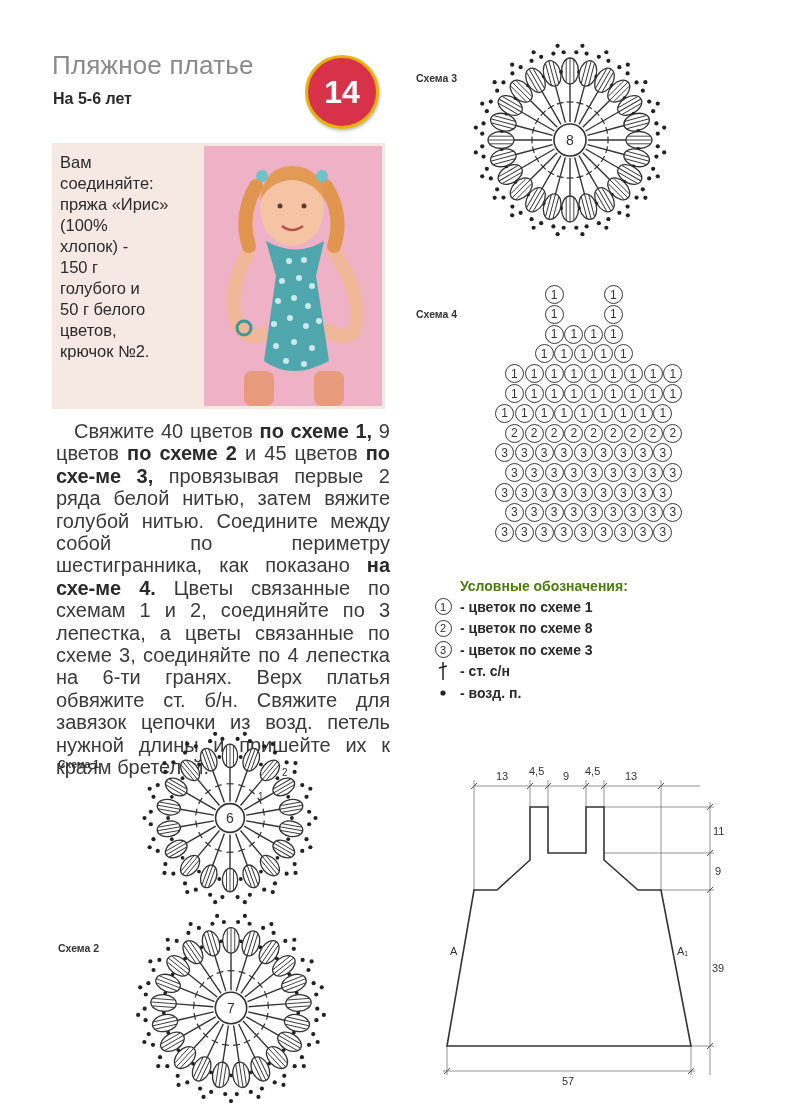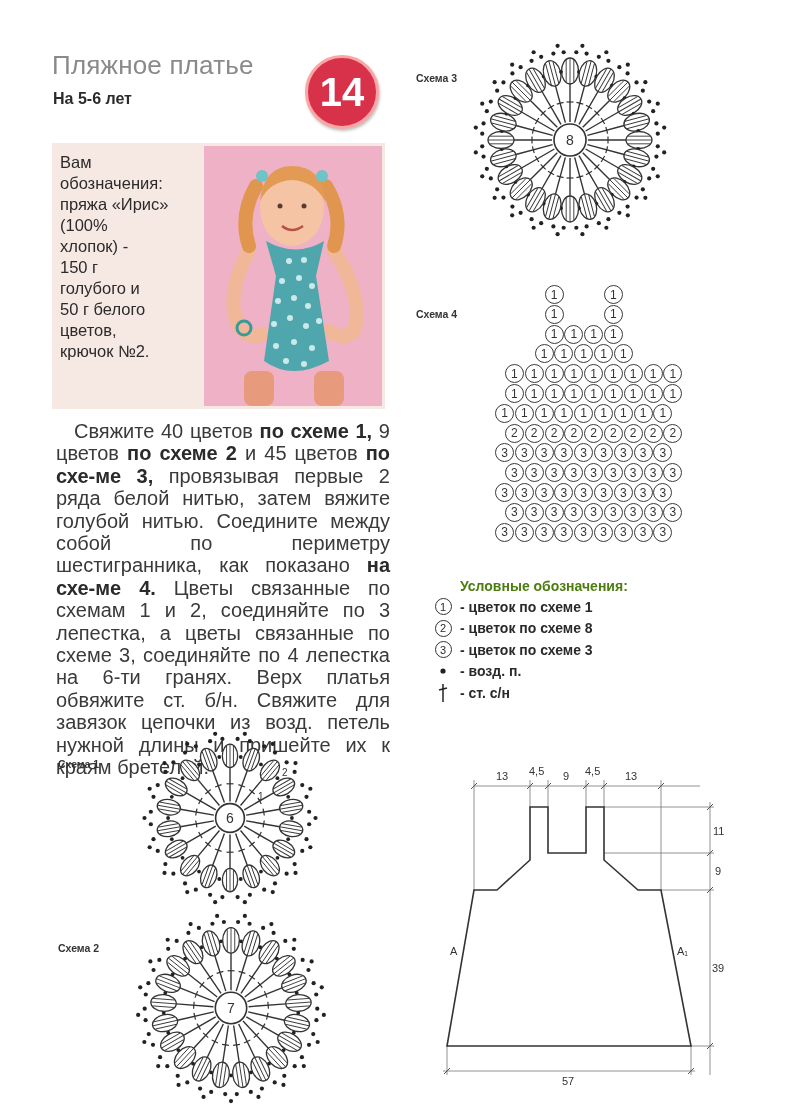--- a/index.html
+++ b/index.html
@@ -5,23 +5,23 @@
   html, body { margin: 0; padding: 0; }
   body {
     width: 800px; height: 1112px; background: #ffffff; position: relative; overflow: hidden;
     font-family: "Liberation Sans", sans-serif; color: #2a2a2a;
   }
   .abs { position: absolute; }
   .title { left: 52px; top: 50px; font-size: 26px; color: #8a8a8a; font-weight: normal; letter-spacing: 0.2px; }
   .subtitle { left: 53px; top: 90px; font-size: 16px; font-weight: bold; color: #2a2a2a; }
   .badge {
     left: 305px; top: 55px; width: 74px; height: 74px; border-radius: 50%;
-    background: #d8324a; border: 3px solid #fca5a5; box-sizing: border-box;
+    background: #d8324a; border: 3px solid #eab308; box-sizing: border-box;
     box-shadow: 1px 2px 3px rgba(0,0,0,0.25);
-    color: #fff; font-weight: bold; font-size: 40px; display: flex; align-items: center; justify-content: center;
+    color: #fff; font-weight: bold; font-size: 32px; display: flex; align-items: center; justify-content: center;
   }
   .materials-box { left: 52px; top: 143px; width: 333px; height: 266px; background: #f6e9e3; }
   .materials-text {
     left: 60px; top: 152px; width: 145px; font-size: 16.5px; font-weight: normal; line-height: 21px; color: #2b2b2b;
   }
   .photo { left: 204px; top: 146px; width: 178px; height: 260px; background: #efb1c5; overflow: hidden; }
   .instructions {
     left: 56px; top: 420px; width: 334px; font-size: 20px; line-height: 22.4px; color: #3a3a3a;
     text-align: justify; text-indent: 18px;
   }
@@ -41,21 +41,21 @@
 </head>
 <body>
 
 <div class="abs title">Пляжное платье</div>
 <div class="abs subtitle">На 5-6 лет</div>
 <div class="abs badge">14</div>
 
 <div class="abs materials-box"></div>
 <div class="abs materials-text" id="materials-text">
     <div>Вам</div>
-    <div>обозначения:</div>
+    <div>соединяйте:</div>
     <div>пряжа «Ирис»</div>
     <div>(100%</div>
     <div>хлопок) -</div>
     <div>150 г</div>
     <div>голубого и</div>
     <div>50 г белого</div>
     <div>цветов,</div>
     <div>крючок №2.</div>
   </div>
 
@@ -994,34 +994,34 @@
     <span>- цветок по схеме 8</span>
   </div>
   <div class="legend-row">
     <span class="legend-sym">
         <span class="circ">3</span>
       </span>
     <span>- цветок по схеме 3</span>
   </div>
   <div class="legend-row">
     <span class="legend-sym">
-        <svg width="10" height="14">
-          <circle cx="5" cy="7" r="2.6" fill="#222"></circle>
-        </svg>
-      </span>
-    <span>- возд. п.</span>
-  </div>
-  <div class="legend-row">
-    <span class="legend-sym">
         <svg width="12" height="20">
           <line x1="6" y1="1" x2="6" y2="19" stroke="#222" stroke-width="1.5"></line>
           <line x1="2" y1="7" x2="10" y2="5" stroke="#222" stroke-width="1.5"></line>
         </svg>
       </span>
     <span>- ст. с/н</span>
+  </div>
+  <div class="legend-row">
+    <span class="legend-sym">
+        <svg width="10" height="14">
+          <circle cx="5" cy="7" r="2.6" fill="#222"></circle>
+        </svg>
+      </span>
+    <span>- возд. п.</span>
   </div>
 </div>
 
 <svg class="abs" style="left:430px; top:755px;" width="320" height="340">
   <g stroke="#777" stroke-width="0.8" fill="none">
 
     <line x1="44" y1="31" x2="270" y2="31"></line>
     <line x1="44" y1="25" x2="44" y2="135"></line>
     <line x1="100" y1="25" x2="100" y2="52"></line>
     <line x1="118" y1="25" x2="118" y2="52"></line>

